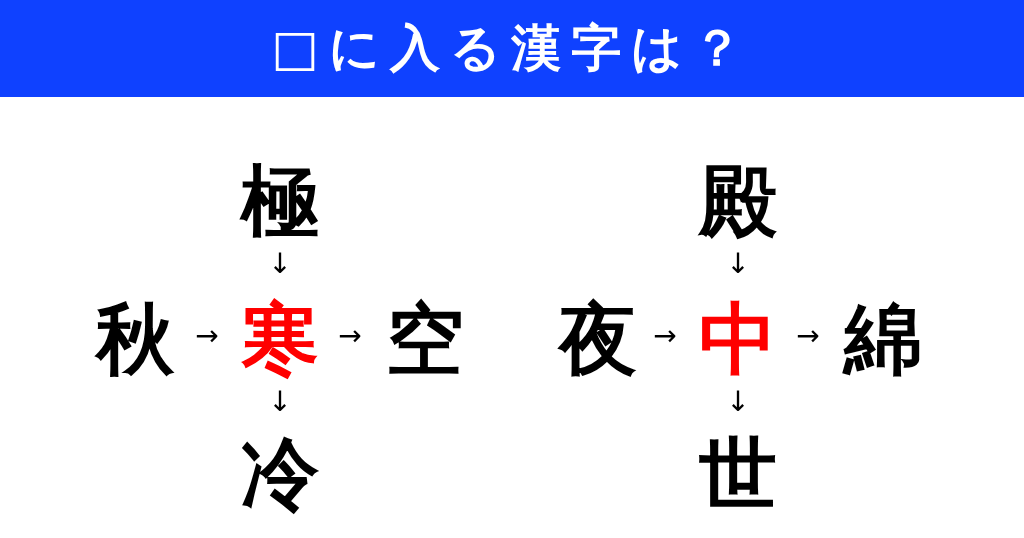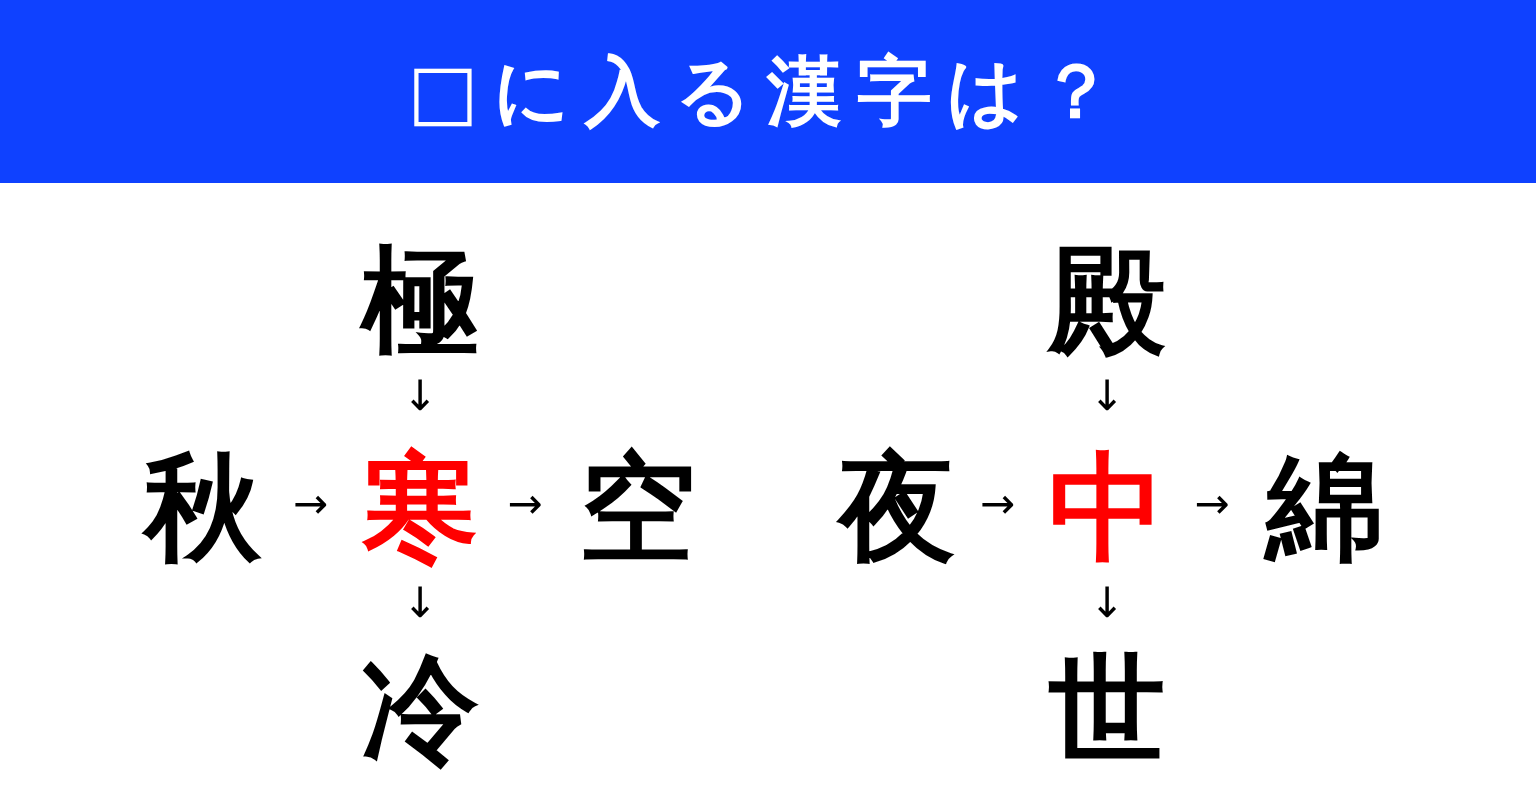--- a/index.html
+++ b/index.html
@@ -1,21 +1,21 @@
 <!DOCTYPE html>
 <html><head>
 <meta charset="utf-8">
 <style>
   html, body { margin: 0; padding: 0; }
   body {
     width: 1024px; height: 538px; background: #ffffff; overflow: hidden;
     font-family: "DejaVu Sans", sans-serif; position: relative;
   }
   .banner {
-    position: absolute; left: 0; top: 0; width: 1024px; height: 122px;
+    position: absolute; left: 0; top: 0; width: 1024px; height: 97px;
     background: #0f41ff; display: flex; align-items: center; justify-content: center;
   }
   .banner-title {
     color: #ffffff; font-size: 50px; font-weight: bold; letter-spacing: 10px;
   }
   .puzzle { position: absolute; width: 380px; height: 380px; }
   .ch {
     position: absolute; font-size: 78px; font-weight: bold; line-height: 1;
     width: 90px; text-align: center; color: #000;
   }

